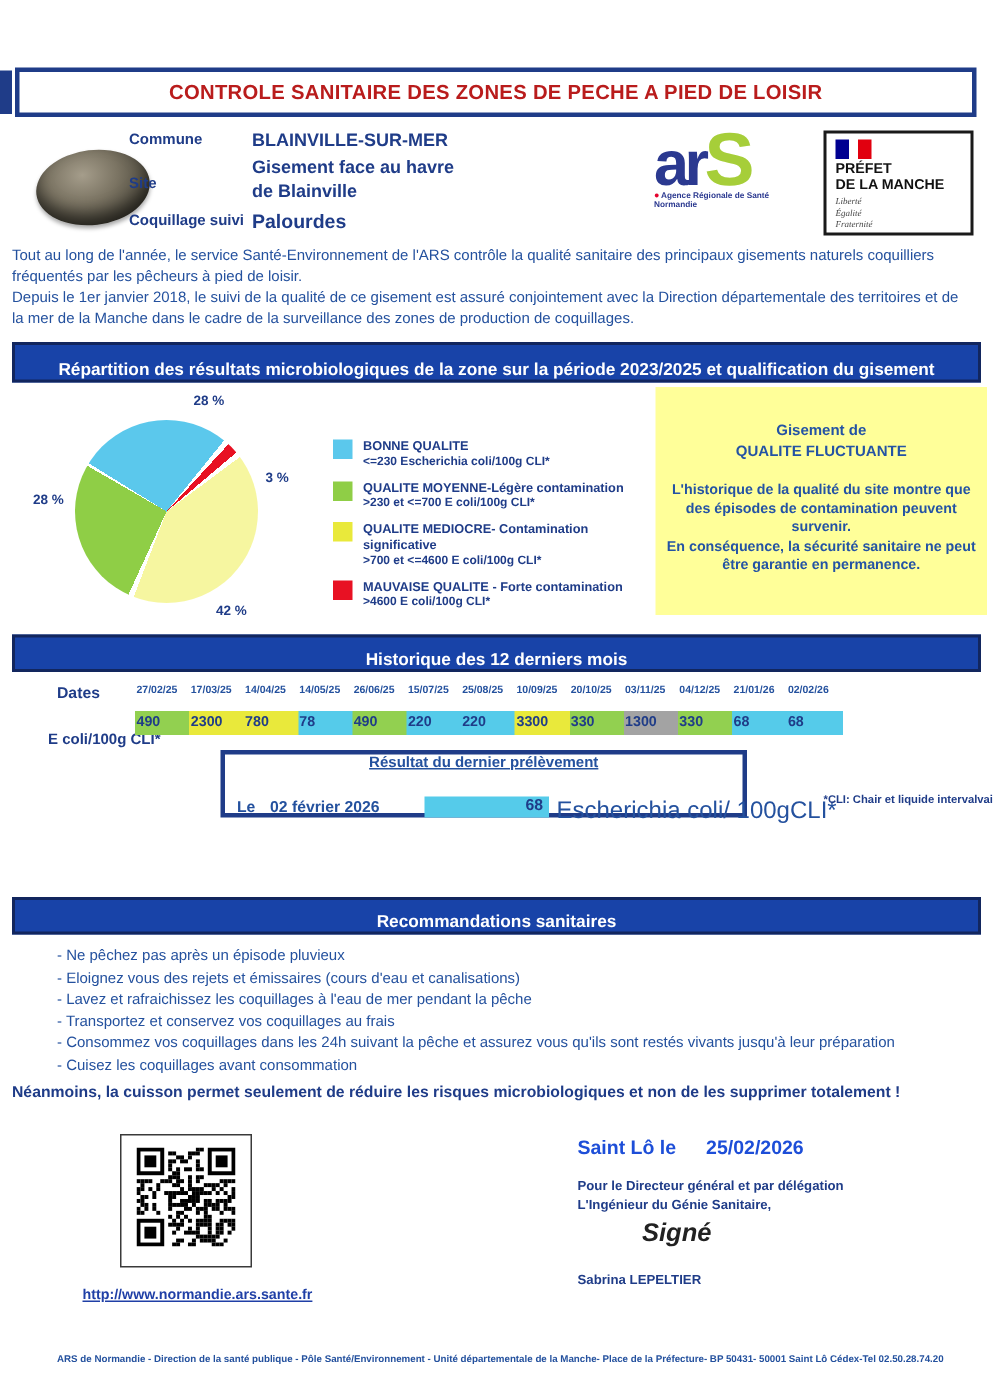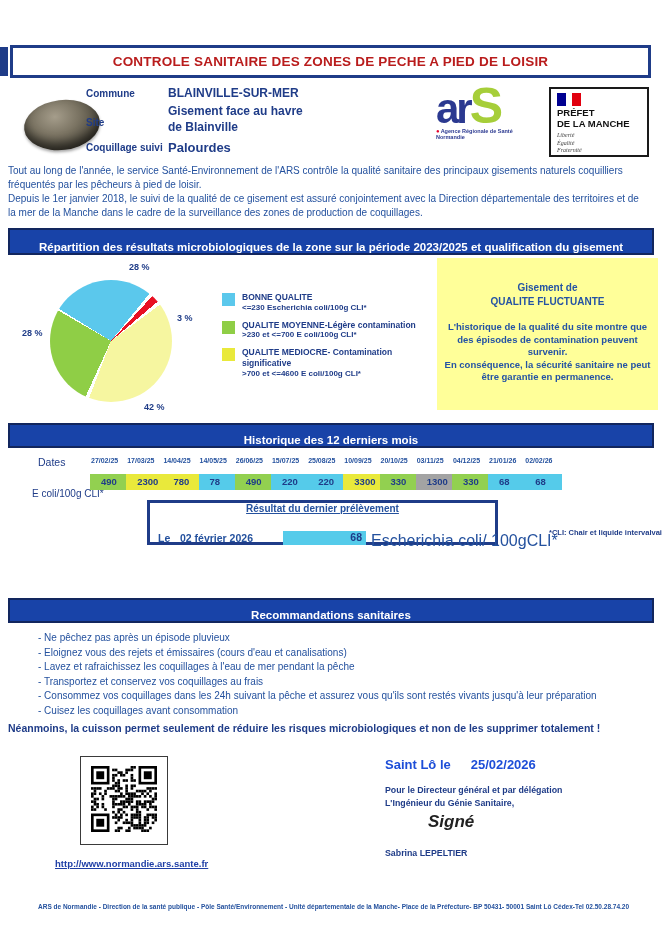--- a/index.html
+++ b/index.html
@@ -57,28 +57,28 @@
   .legend-swatch { width:13px; height:13px; margin-right:7px; flex:none; margin-top:1px; }
   .legend-title { font-size:8.5px; font-weight:bold; color:#1F3C88; line-height:1.25; }
   .legend-desc  { font-size:8px;  font-weight:bold; color:#1F3C88; line-height:1.25; }
 
   .qual-box { left:437px; top:258px; width:221px; height:152px; background:#FFFF99;
               color:#2453A4; font-weight:bold; text-align:center; padding-top:23px; }
   .qual-title { font-size:10px; line-height:1.35; }
   .qual-body { font-size:9.5px; line-height:1.32; margin-top:13px; padding:0 7px; }
 
   
-  .hist-label { color:#1F3C88; font-weight:normal; position:absolute;padding-left:20px; }
+  .hist-label { color:#1F3C88; font-weight:bold; position:absolute;padding-left:20px; }
   .hist-label-dates { left:18px; top:456px; font-size:10.5px; }
   .hist-label-values { left:12px; top:488px; font-size:10px; }
   .dates-row { left:90px; top:457px; display:flex; }
   .date-cell { width:36.2px; font-size:7px; font-weight:bold; color:#24519E; padding-left:1px; }
   .values-row { left:90px; top:474px; display:flex; }
   .value-slot { width:36.2px; }
-  .value-cell { width:38px; height:16px; font-size:9.5px; font-weight:bold; color:#1F3C88; padding:2px 0 0 11px; }
+  .value-cell { width:38px; height:16px; font-size:9.5px; font-weight:bold; color:#1F3C88; padding:2px 0 0 1px; }
 
   .result-box { left:147px; top:500px; width:351px; height:45px; border:3px solid #1F3C88; background:#fff; }
   .result-title { text-align:center; margin-top:0; font-size:10px; font-weight:bold; color:#24519E; text-decoration:underline; }
   .result-le   { left:8px;  top:29px; font-size:10.5px; font-weight:bold; color:#24519E; }
   .result-date { left:30px; top:29px; font-size:10.5px; font-weight:bold; color:#24519E; }
   .result-value { left:133px; top:28px; width:83px; height:14px; background:#55CBEA; text-align:right;
                   padding-right:4px; font-size:10.5px; font-weight:bold; color:#1F3C88; }
   .result-unit { left:221px; top:29px; font-size:16px; font-weight:normal; color:#24519E; white-space:nowrap; }
   .cli-note { left:549px; top:528px; font-size:7.5px; font-weight:bold; color:#1F3C88; white-space:nowrap; }
 
@@ -173,20 +173,27 @@
       </div>
 
       <div class="legend-item">
         <div class="legend-swatch" style="background: rgb(233, 233, 59);"></div>
         <div>
           <div class="legend-title">QUALITE MEDIOCRE- Contamination significative</div>
           <div class="legend-desc">&gt;700 et &lt;=4600 E coli/100g CLI*</div>
         </div>
       </div>
 
+      <div class="legend-item">
+        <div class="legend-swatch" style="background: rgb(232, 17, 35);"></div>
+        <div>
+          <div class="legend-title">MAUVAISE QUALITE - Forte contamination</div>
+          <div class="legend-desc">&gt;4600 E coli/100g CLI*</div>
+        </div>
+      </div>
     </div>
 
   <div class="abs qual-box">
     <div class="qual-title">
       <div>Gisement de</div>
       <div>QUALITE FLUCTUANTE</div>
     </div>
     <div class="qual-body">L'historique de la qualité du site montre que des épisodes de contamination peuvent survenir.</div>
     <div class="qual-body" style="margin-top:0;">En conséquence, la sécurité sanitaire ne peut être garantie en permanence.</div>
   </div>

